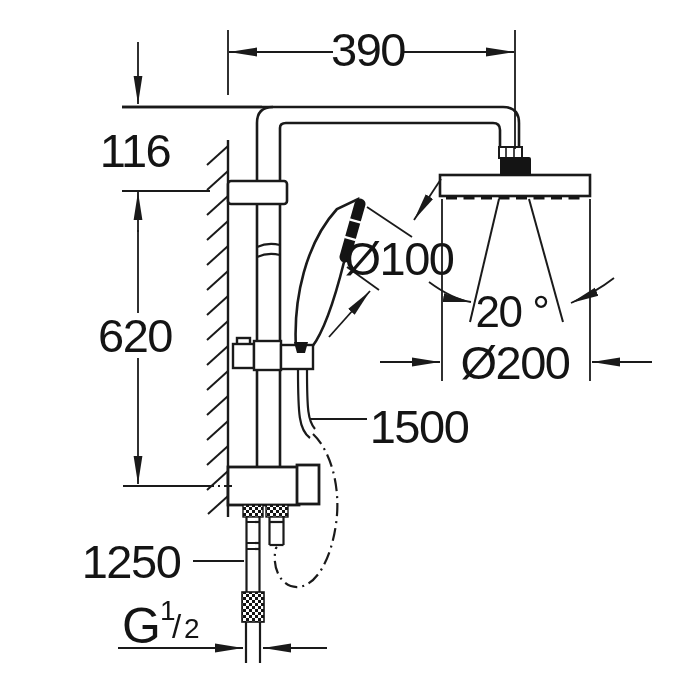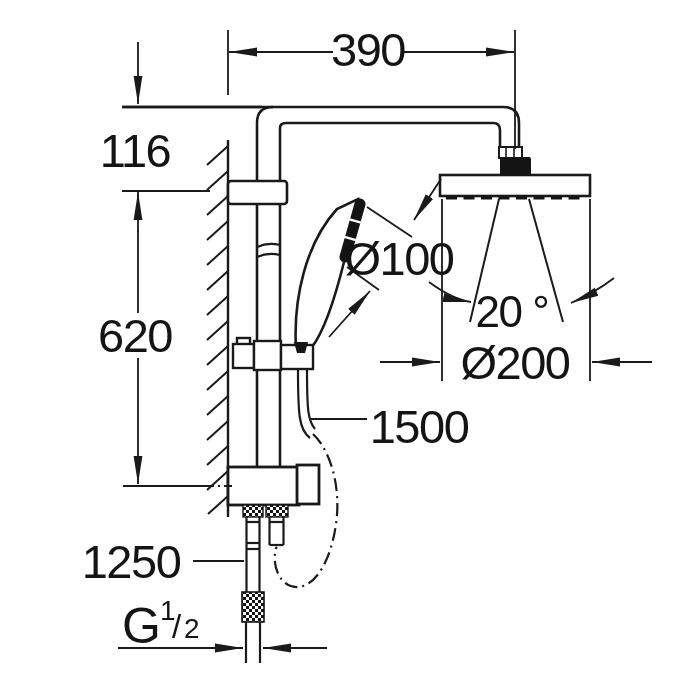--- a/index.html
+++ b/index.html
@@ -1,16 +1,16 @@
 <!DOCTYPE html>
 <html><head>
 <meta charset="utf-8">
 <style>
   html,body{margin:0;padding:0;background:#ffffff;}
-  .stage{position:relative;width:700px;height:700px;background:#ffffff;overflow:hidden;}
+  .stage{position:relative;width:700px;height:700px;background:#ffffff;overflow:hidden;border-radius:21px;}
   svg{display:block;}
   svg text{font-family:"Liberation Sans","DejaVu Sans",sans-serif;fill:#141414;letter-spacing:-1.5px;}
   .dim{font-size:47px;}
   .dim-s{font-size:44px;}
   .gbig{font-size:50px;letter-spacing:0;}
   .gsup{font-size:28px;letter-spacing:0;}
   .gslash{font-size:33px;letter-spacing:0;}
   .mid{text-anchor:middle;}
 </style>
 </head>

